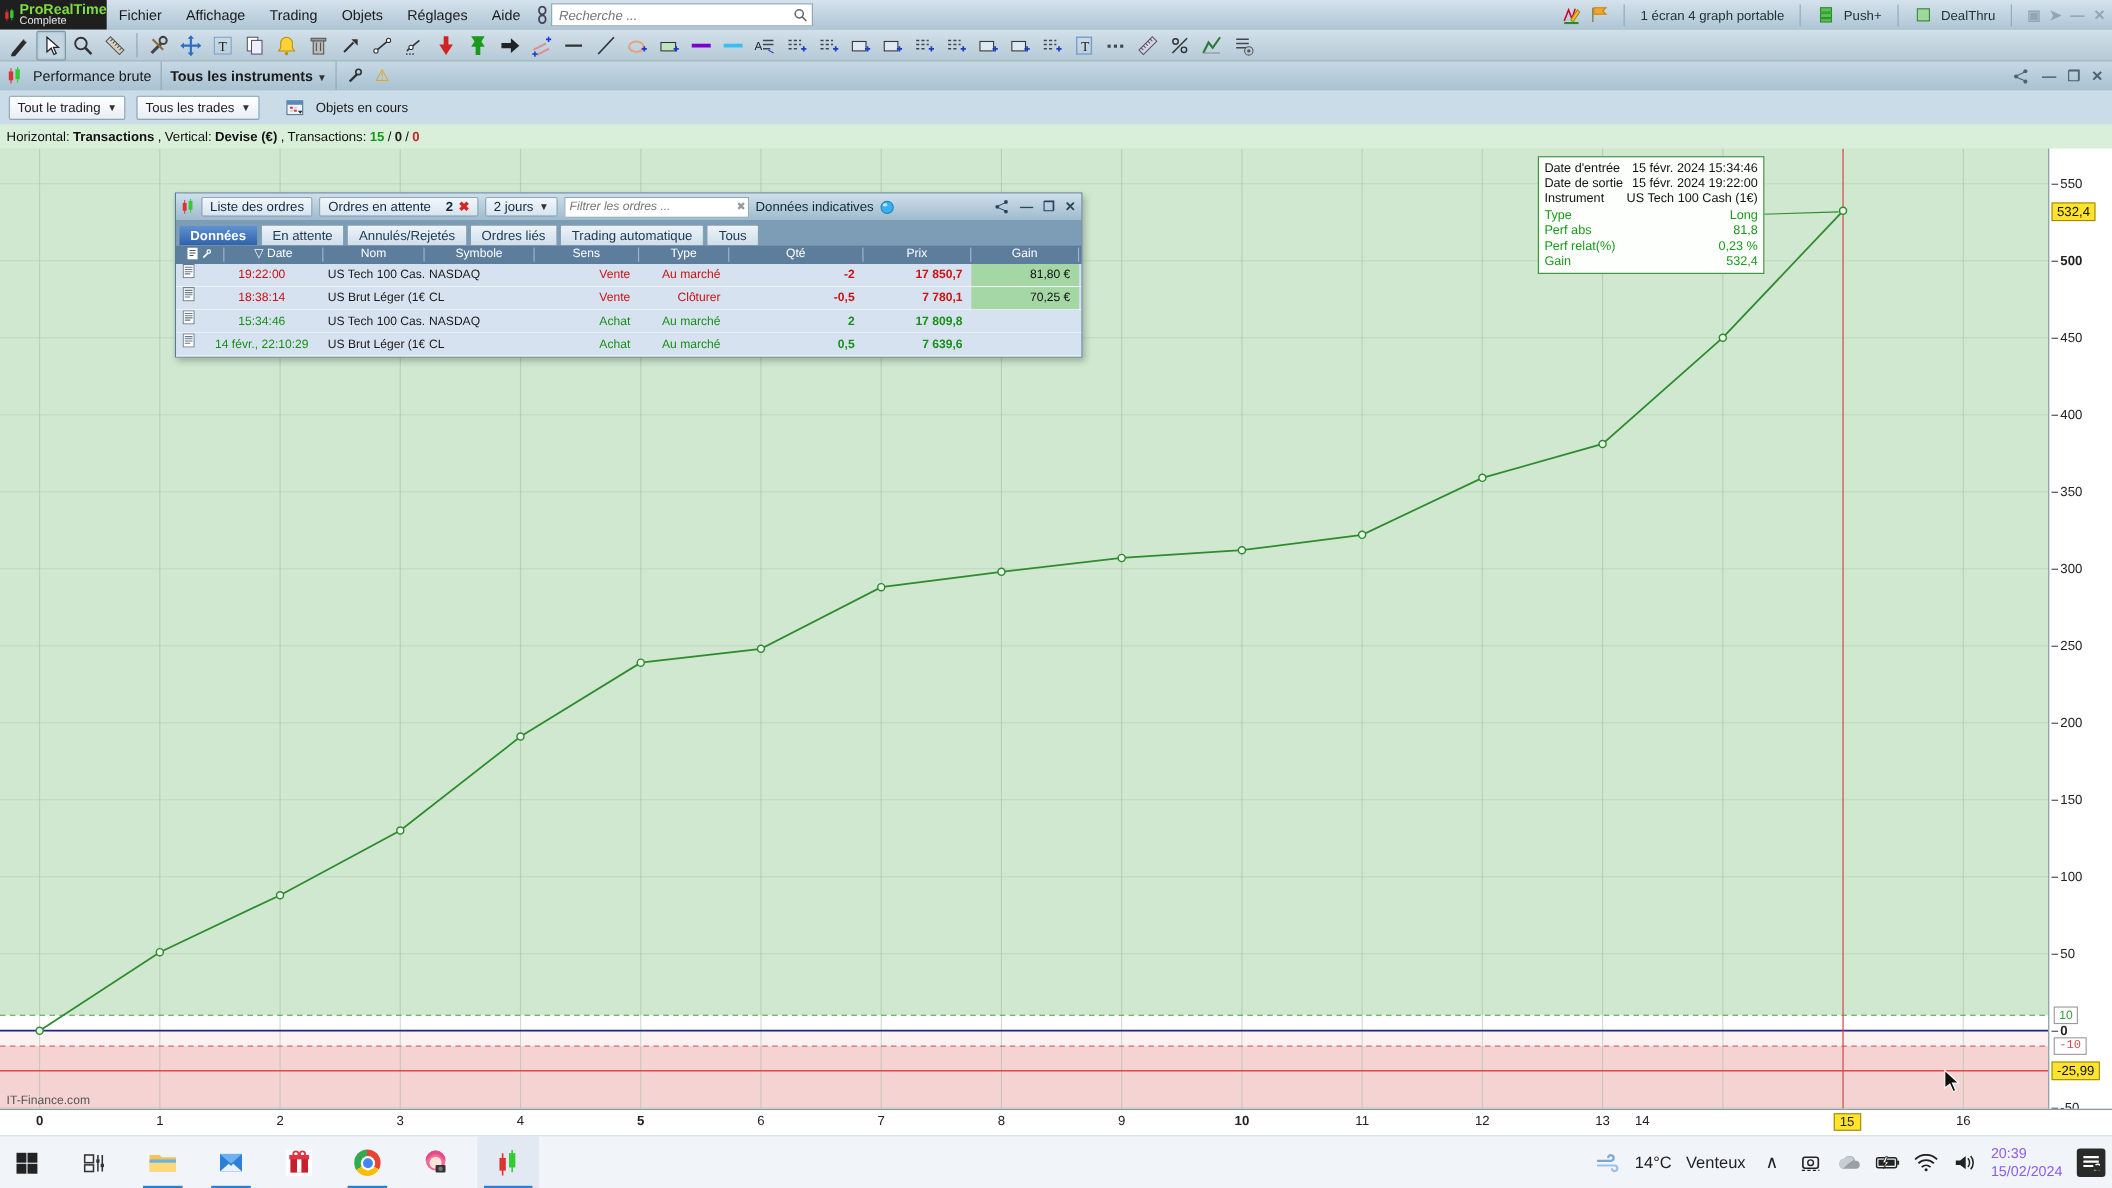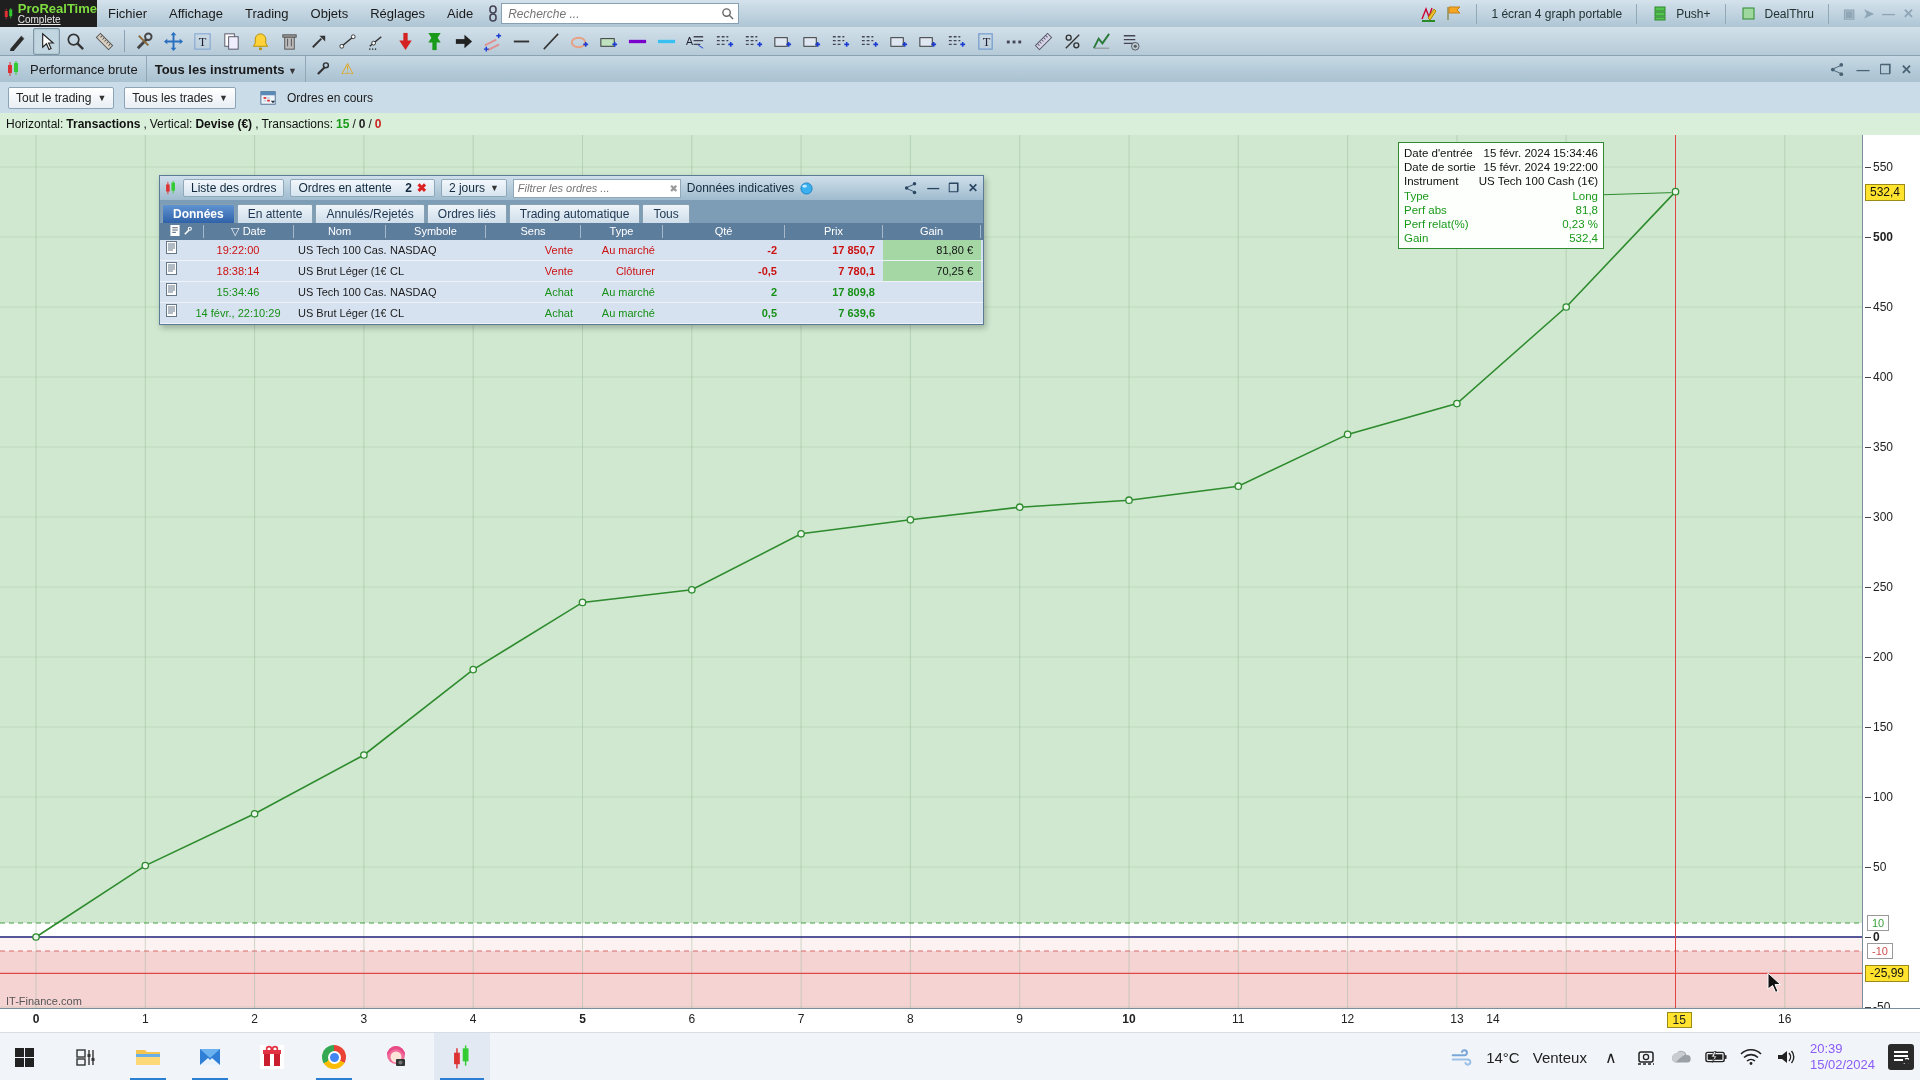--- a/index.html
+++ b/index.html
@@ -3,21 +3,21 @@
 <meta charset="utf-8">
 <style>
   html,body{margin:0;padding:0;width:1920px;height:1080px;overflow:hidden;
     font-family:"Liberation Sans",sans-serif;background:#cfe8cf;position:relative;font-size:12px;color:#1a1a1a;}
 
   
   #menubar{position:absolute;left:0;top:0;width:1920px;height:27px;
     background:linear-gradient(#d4e2ec,#aec5d4);border-bottom:1px solid #7f98a9;display:flex;align-items:center;}
   #logo{width:97px;height:27px;background:#1f1f1f;display:flex;align-items:center;gap:4px;padding-left:4px;box-sizing:border-box;}
   #logo .lt1{color:#7ddc3f;font-weight:bold;font-size:13px;line-height:12px;}
-  #logo .lt2{color:#e9e9e9;font-size:10px;line-height:10px;text-decoration:underline;}
+  #logo .lt2{color:#e9e9e9;font-size:10px;line-height:10px;}
   #menu-items{display:flex;align-items:center;height:100%;}
   .menu-item{padding:0 11px;font-size:13px;line-height:27px;cursor:default;}
   #mb-search{width:198px;height:19px;border:1px solid #87a0b2;background:#fff;font-style:italic;color:#999;
     font-size:12px;padding:0 32px 0 6px;font-family:"Liberation Sans",sans-serif;}
   .mb-sep{width:1px;height:20px;background:#90a8b8;margin:0 6px;}
   #mb-right{margin-left:auto;display:flex;align-items:center;gap:8px;padding-right:6px;font-size:12px;color:#233;}
   .mini-ic{width:17px;height:17px;display:inline-flex;align-items:center;justify-content:center;}
   .win-dim{color:#8fa6b6;font-size:13px;font-weight:bold;}
 
   
@@ -482,21 +482,21 @@
       <svg width="19" height="17" viewBox="0 0 19 17">
         <rect x="1" y="2" width="16" height="14" fill="#eef4fa" stroke="#4a6a8a"></rect>
         <rect x="1" y="2" width="16" height="4" fill="#5a8ab8"></rect>
         <rect x="4" y="8" width="3" height="2" fill="#d33"></rect>
         <rect x="8" y="8" width="3" height="2" fill="#c8d4e0"></rect>
         <rect x="4" y="11" width="3" height="2" fill="#c8d4e0"></rect>
         <rect x="8" y="11" width="3" height="2" fill="#d33"></rect>
         <path d="M12 12l5 0-2.5 3z" fill="#234"></path>
       </svg>
     </span>
-  <span>Ordres en cours</span>
+  <span>Objets en cours</span>
 </div>
 
 <div id="infoline">
   <span>Horizontal:</span>
   <b>Transactions</b>
     <span>,</span>
   <span>Vertical:</span>
   <b>Devise (€)</b>
     <span>,</span>
   <span>Transactions:</span>
@@ -607,21 +607,21 @@
     </div>
     <div class="ylab bold" style="top: 794px;">
       <span>0</span>
     </div>
     <div class="ylab" style="top: 864px;">
       <span>-50</span>
     </div>
     <div class="ylab-yellow" style="top: 48.64px;">532,4</div>
     <div class="ylab-yellow" style="top: 830.386px;">-25,99</div>
     <div class="ylab-box up" style="top: 780px;">10</div>
-    <div class="ylab-box dn" style="top: 808px;">-10</div>
+    <div class="ylab-box dn" style="top: 808px; font-family: Liberation Mono, monospace;">-10</div>
   </div>
 <div id="xaxis">
     <div class="xlab bold" style="left: 21px;">0</div>
     <div class="xlab" style="left: 130.3px;">1</div>
     <div class="xlab" style="left: 239.6px;">2</div>
     <div class="xlab" style="left: 348.9px;">3</div>
     <div class="xlab" style="left: 458.2px;">4</div>
     <div class="xlab bold" style="left: 567.5px;">5</div>
     <div class="xlab" style="left: 676.8px;">6</div>
     <div class="xlab" style="left: 786.1px;">7</div>

